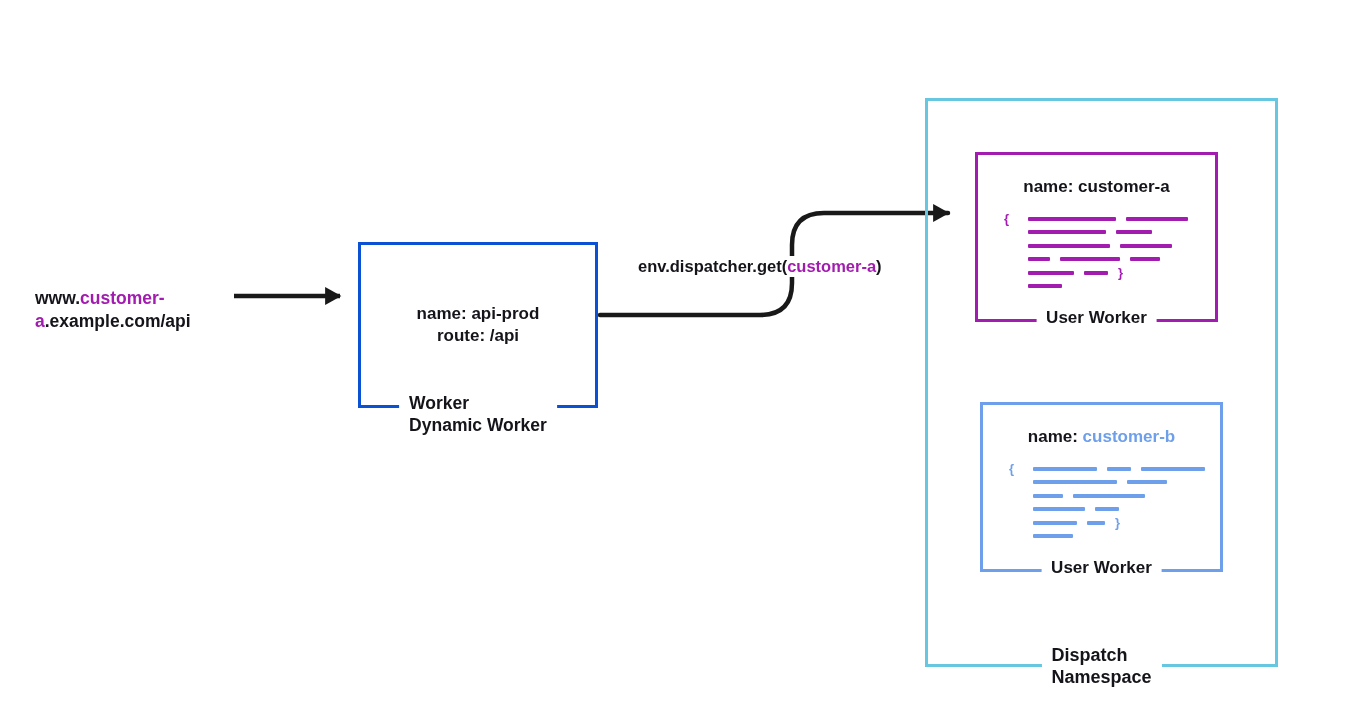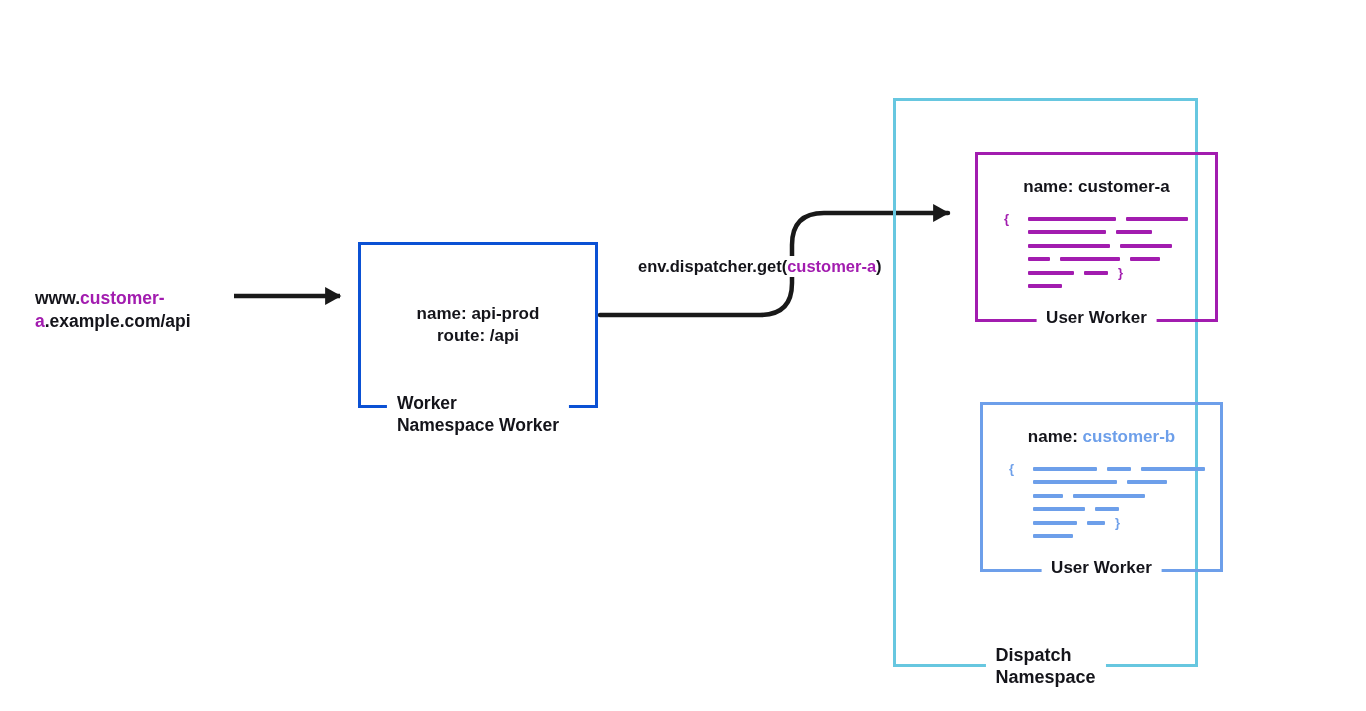--- a/index.html
+++ b/index.html
@@ -38,21 +38,21 @@
     z-index:3;
   }
   .blue-box .box-label { bottom:-31px; }
 
   .env-call {
     position:absolute; left:634px; top:256px; z-index:4;
     background:#fff; padding:1px 4px; font-size:16.5px; white-space:nowrap;
   }
 
   .cyan-box {
-    left:893px; top:78px; width:305px; height:569px;
+    left:925px; top:78px; width:353px; height:569px;
     border:3.5px solid var(--cyan,#67c7e0);
     text-decoration:underline;
   }
   .cyan-box .box-label { bottom:-24px; font-size:18px; }
 
   .worker-box { width:243px; height:170px; border:3.5px solid; font-size:17px; }
   .worker-a { left:975px; top:132px; border-color:var(--purple,#a21caf); color:var(--purple,#a21caf); }
   .worker-b { left:980px; top:382px; border-color:var(--cornflower,#6d9fea); color:var(--cornflower,#6d9fea); }
 
   .worker-title {
@@ -88,21 +88,21 @@
   <div class="url-label">
     <div><span>www.</span><span class="purple-text">customer-</span></div>
     <div><span class="purple-text">a</span><span>.example.com/api</span></div>
   </div>
 
   <div class="box blue-box">
     <div>name: api-prod</div>
     <div>route: /api</div>
     <div class="box-label">
       <div>Worker</div>
-      <div>Namespace Worker</div>
+      <div>Dynamic Worker</div>
     </div>
   </div>
 
   <div class="env-call"><span>env.dispatcher.get(</span><span class="purple-text">customer-a</span><span>)</span></div>
 
   <div class="box cyan-box">
     <div class="box-label">
       <div>Dispatch</div>
       <div>Namespace</div>
     </div>

